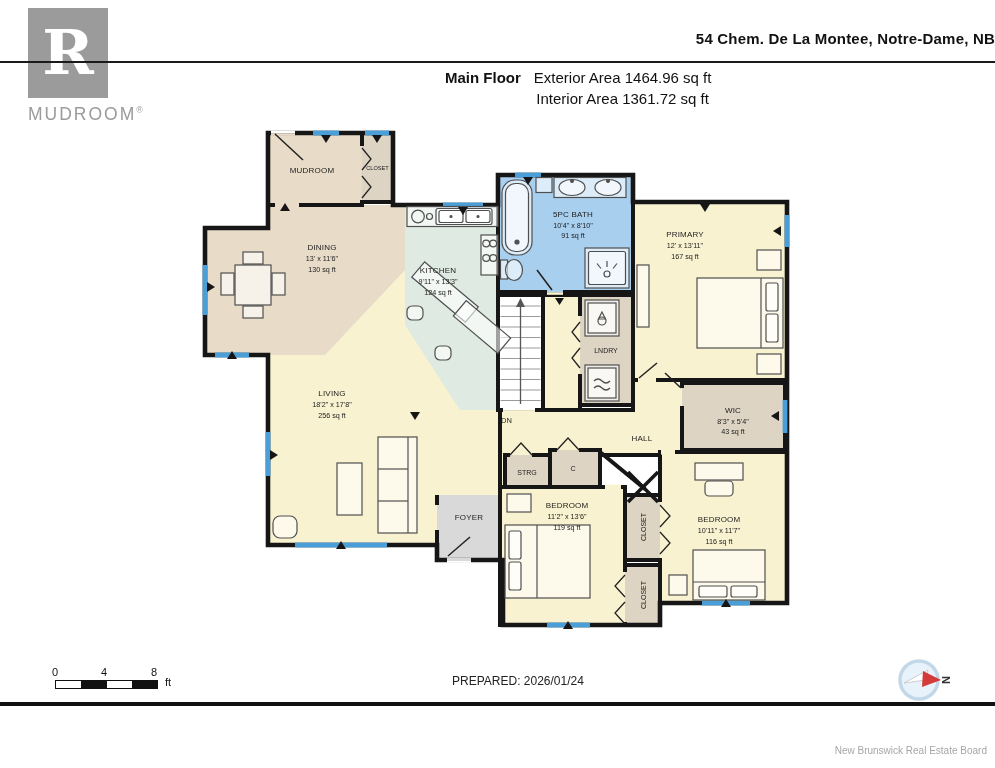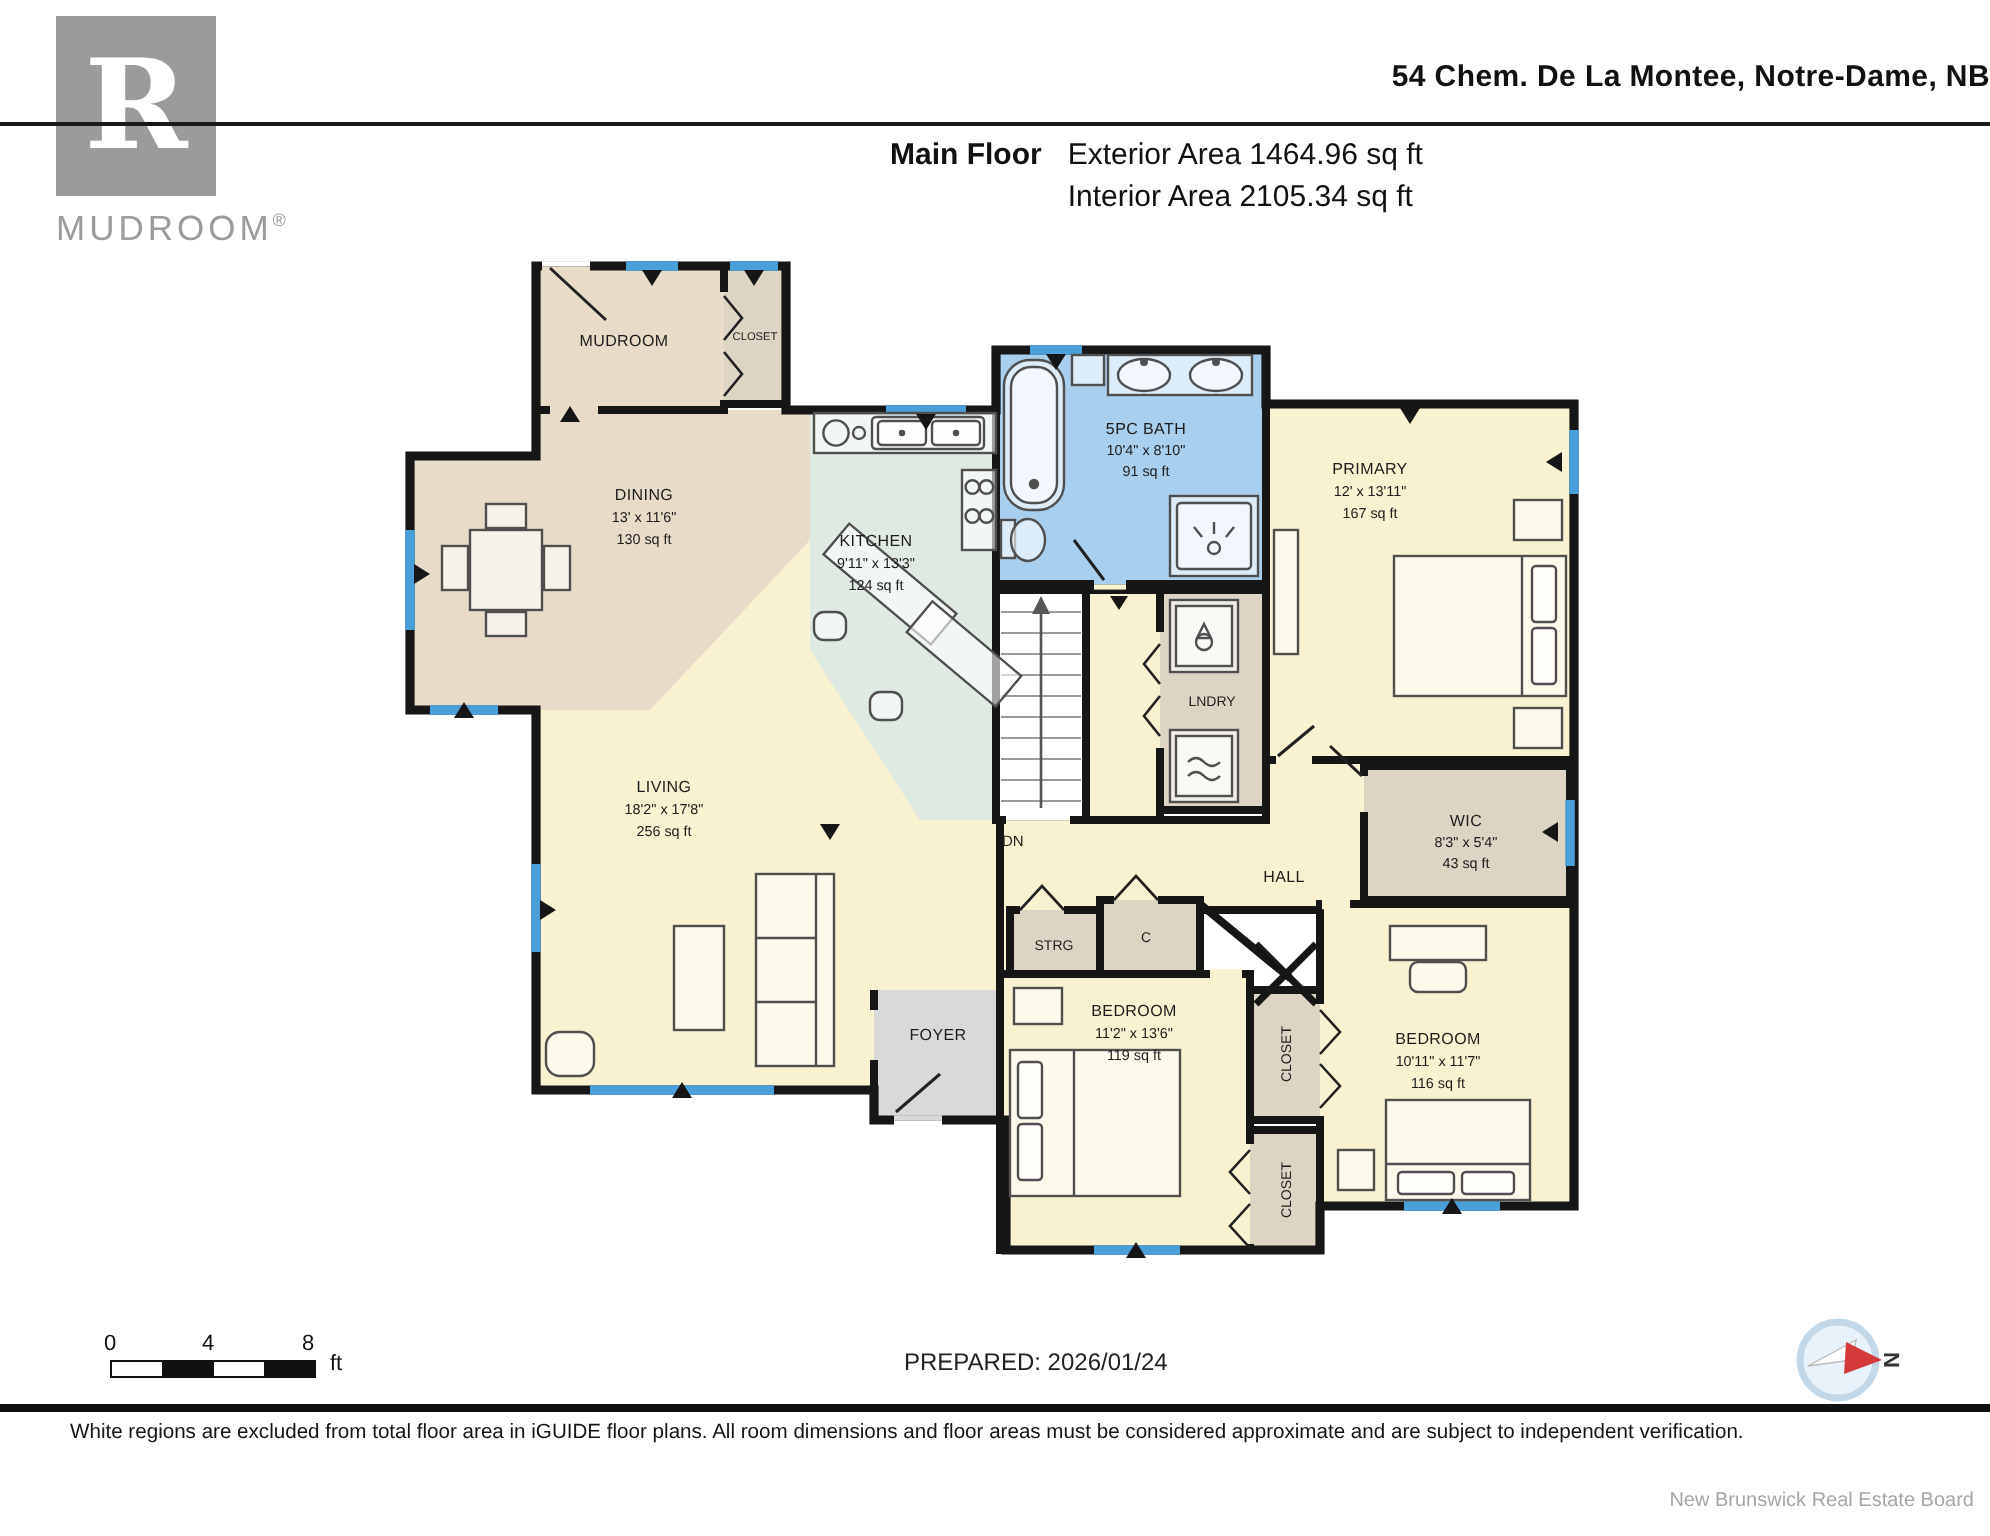--- a/index.html
+++ b/index.html
@@ -4,21 +4,21 @@
 <style>
   html,body{margin:0;padding:0;background:#fff;}
   .page{position:relative;width:995px;height:768px;background:#ffffff;overflow:hidden;
         font-family:"Liberation Sans", sans-serif;color:#111;}
   
   .title{position:absolute;left:0;top:30px;width:995px;text-align:right;
          font-size:15px;font-weight:bold;letter-spacing:.2px;}
   .title-rule{position:absolute;left:0;top:61px;width:995px;height:2px;background:#1a1a1a;}
   .subheader{position:absolute;left:445px;top:69px;display:flex;gap:13px;font-size:15px;}
   .subheader .floor{font-weight:bold;}
-  .subheader .areas div{margin-bottom:4px;}
+  .subheader .areas div{margin-bottom:4px;text-align:center;}
   
   .logo{position:absolute;left:28px;top:8px;width:120px;}
   .logo-box{width:80px;height:90px;background:#9b9b9b;display:flex;align-items:center;justify-content:center;}
   .logo-box span{font-family:"DejaVu Serif", serif;font-weight:bold;font-size:62px;color:#fff;line-height:1;}
   .logo-word{margin-top:6px;font-size:17.5px;color:#9b9b9b;letter-spacing:2px;}
   .logo-word sup{font-size:9px;}
   
   .plan{position:absolute;left:195px;top:120px;}
   
   .scalebar{position:absolute;left:55px;top:666px;width:140px;height:30px;font-size:11px;}
@@ -54,21 +54,21 @@
       <span>R</span>
     </div>
     <div class="logo-word"><span>MUDROOM</span><sup>®</sup></div>
   </div>
   <div class="title">54 Chem. De La Montee, Notre-Dame, NB</div>
   <div class="title-rule"></div>
   <div class="subheader">
     <div class="floor">Main Floor</div>
     <div class="areas">
       <div>Exterior Area 1464.96 sq ft</div>
-      <div>Interior Area 2105.34 sq ft</div>
+      <div>Interior Area 1361.72 sq ft</div>
     </div>
   </div>
 
   <svg class="plan" width="610" height="525" viewBox="0 0 610 525">
 
     <g stroke="none">
       <rect x="73" y="85" width="230" height="340" fill="#f9f2d0"></rect>
       <rect x="10" y="108" width="63" height="127" fill="#e8dcc8"></rect>
       <polygon points="73,85 245,85 245,110 210,150 130,235 73,235" fill="#e8dcc8"></polygon>
       <polygon points="210,85 303,85 303,290 265,290 210,205" fill="#dfeae2"></polygon>
@@ -366,15 +366,14 @@
   <div class="prepared">PREPARED: 2026/01/24</div>
 
   <svg class="compass" width="56" height="48" viewBox="0 0 56 48">
     <circle cx="23" cy="24" r="19" fill="#e8f2fa" stroke="#c2d8e8" stroke-width="3.5"></circle>
     <polygon points="8,27 32,14 30,24" fill="#ffffff" stroke="#bbb" stroke-width="0.7"></polygon>
     <polygon points="27,15 45,24 26,31" fill="#d43a3a"></polygon>
     <text x="49" y="24" transform="rotate(90 49 24)" text-anchor="middle" dominant-baseline="middle" style="font-size:11px;font-weight:bold;fill:#333;">N</text>
   </svg>
 
   <div class="bottom-rule"></div>
-  <div class="disclaimer">White regions are excluded from total floor area in iGUIDE floor plans. All room dimensions and floor areas must be considered approximate and are subject to independent verification.</div>
   <div class="board">New Brunswick Real Estate Board</div>
 </div>
 
 </body></html>

